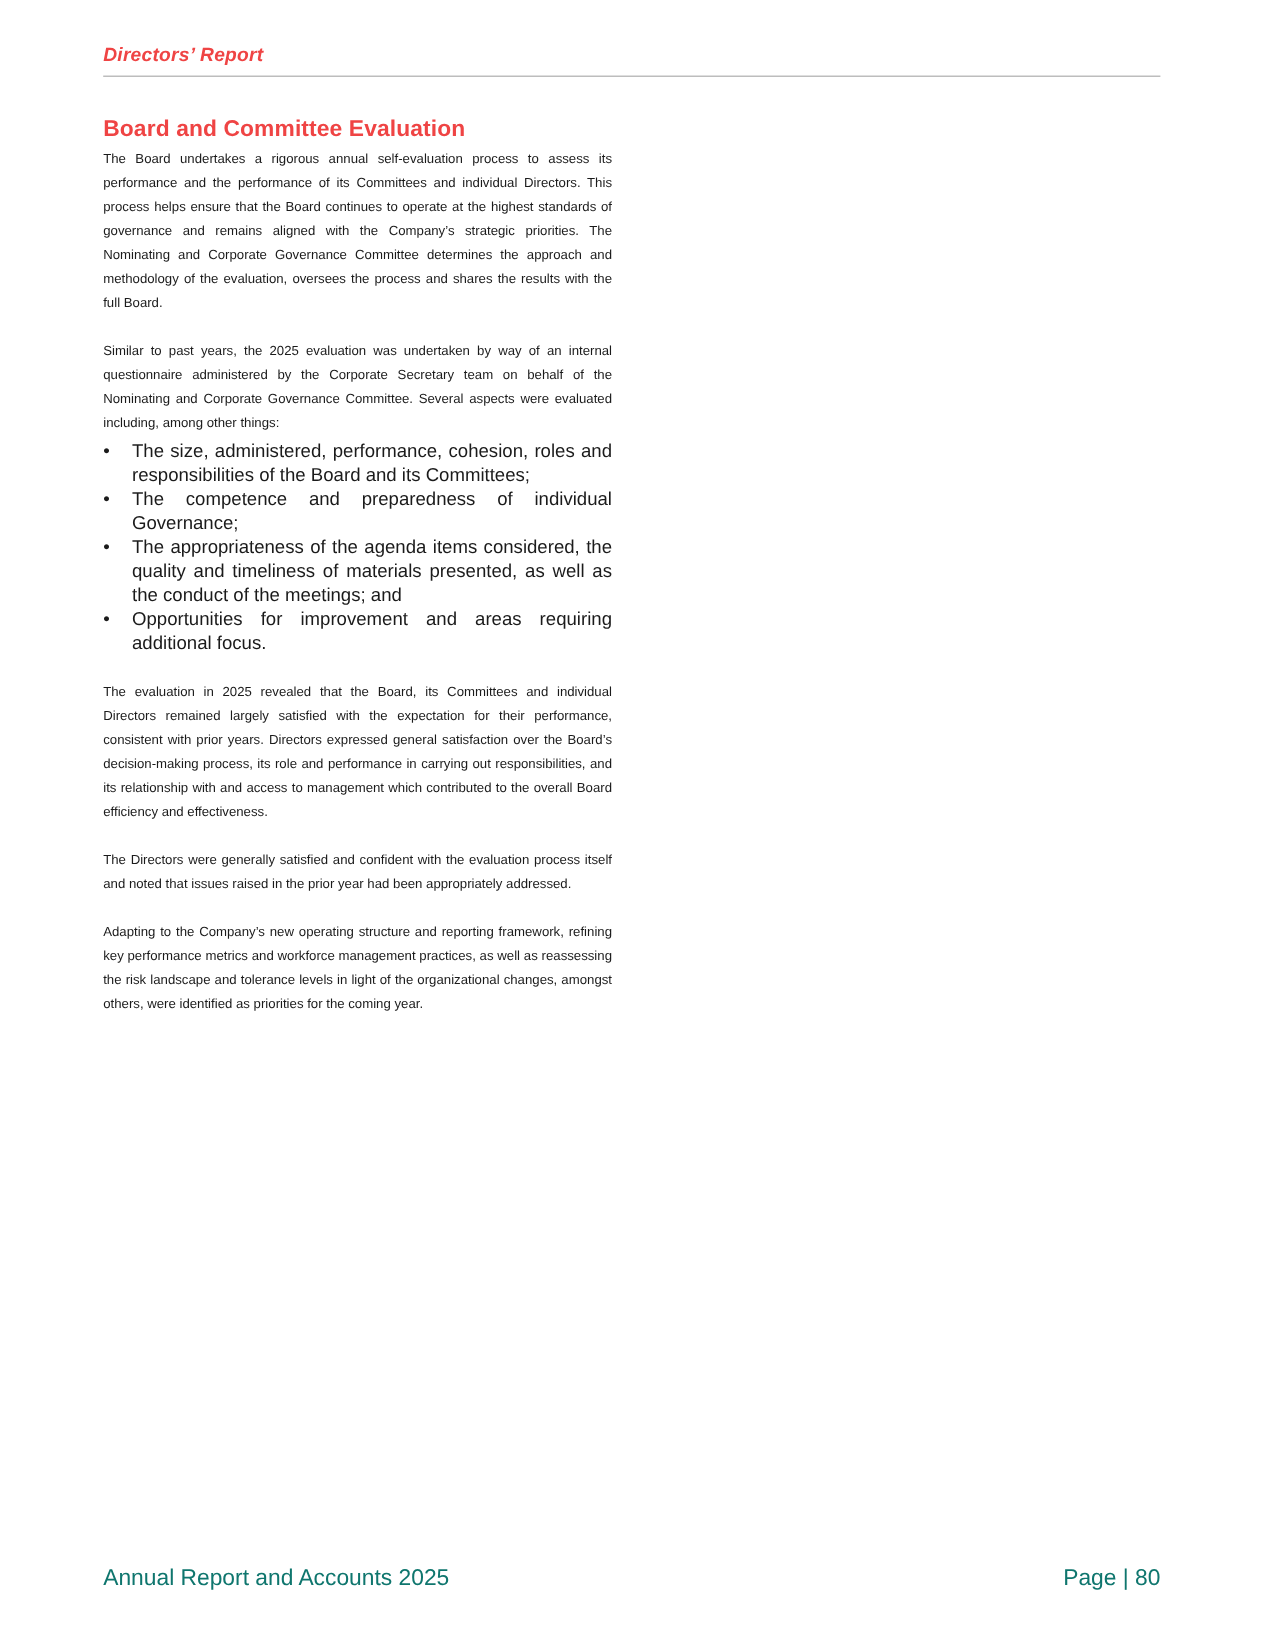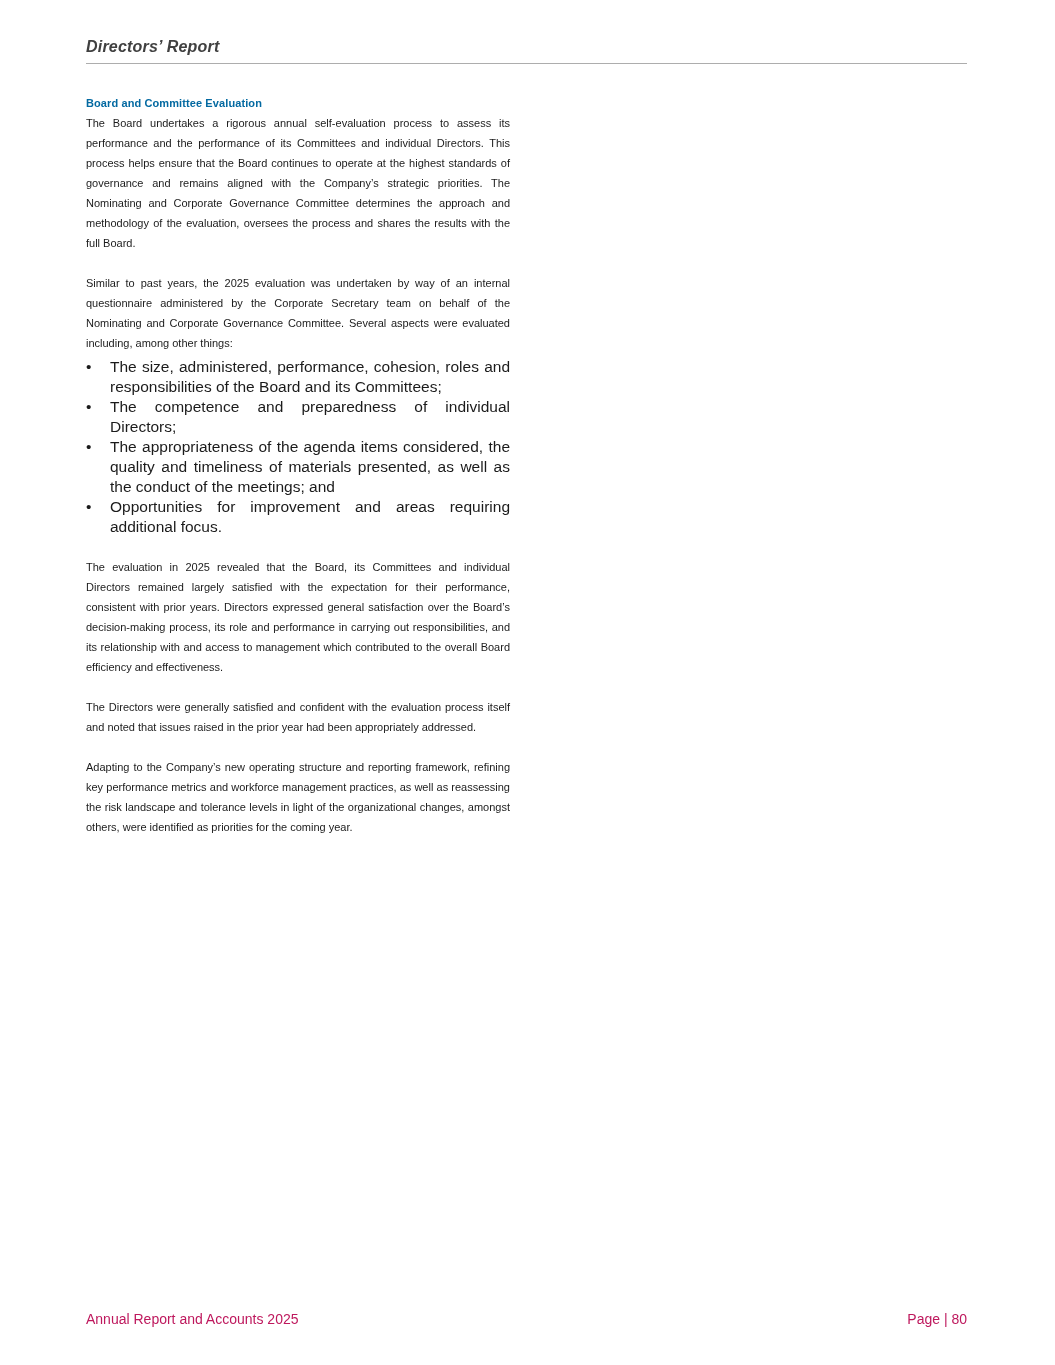--- a/index.html
+++ b/index.html
@@ -14,37 +14,37 @@
   }
   .page {
     position: absolute;
     inset: 0;
     padding: 38px 88px 0 86px;
   }
   .page-header .header-title {
     font-size: 16px;
     font-weight: bold;
     font-style: italic;
-    color: #404040;
+    color: #ef4444;
     letter-spacing: 0.2px;
     padding-bottom: 7px;
   }
   .header-rule {
     border: none;
     border-top: 1px solid #adadad;
     height: 0;
   }
   .content {
     width: 424px;
     margin-top: 33px;
   }
   .section-heading {
-    font-size: 11px;
+    font-size: 19px;
     font-weight: bold;
-    color: #0369a1;
+    color: #ef4444;
     margin-bottom: 4px;
     letter-spacing: 0.1px;
   }
   .body-para {
     font-size: 11px;
     line-height: 20px;
     text-align: justify;
     margin-bottom: 20px;
   }
   .body-para.no-gap {
@@ -66,22 +66,22 @@
     flex: 1;
     text-align: justify;
   }
   .page-footer {
     position: absolute;
     left: 86px;
     right: 88px;
     bottom: 38px;
     display: flex;
     justify-content: space-between;
-    font-size: 14px;
-    color: #be185d;
+    font-size: 19px;
+    color: #0f766e;
   }
 </style>
 </head>
 <body>
 
 <div class="page">
 
   <div class="page-header">
     <div class="header-title">Directors’ Report</div>
     <hr class="header-rule">
@@ -95,21 +95,21 @@
 
     <p class="body-para no-gap">Similar to past years, the 2025 evaluation was undertaken by way of an internal questionnaire administered by the Corporate Secretary team on behalf of the Nominating and Corporate Governance Committee. Several aspects were evaluated including, among other things:</p>
 
     <div class="bullet-list">
       <div class="bullet-item">
         <span class="bullet-marker">•</span>
         <span class="bullet-text">The size, administered, performance, cohesion, roles and responsibilities of the Board and its Committees;</span>
       </div>
       <div class="bullet-item">
         <span class="bullet-marker">•</span>
-        <span class="bullet-text">The competence and preparedness of individual Directors;</span>
+        <span class="bullet-text">The competence and preparedness of individual Governance;</span>
       </div>
       <div class="bullet-item">
         <span class="bullet-marker">•</span>
         <span class="bullet-text">The appropriateness of the agenda items considered, the quality and timeliness of materials presented, as well as the conduct of the meetings; and</span>
       </div>
       <div class="bullet-item">
         <span class="bullet-marker">•</span>
         <span class="bullet-text">Opportunities for improvement and areas requiring additional focus.</span>
       </div>
     </div>

